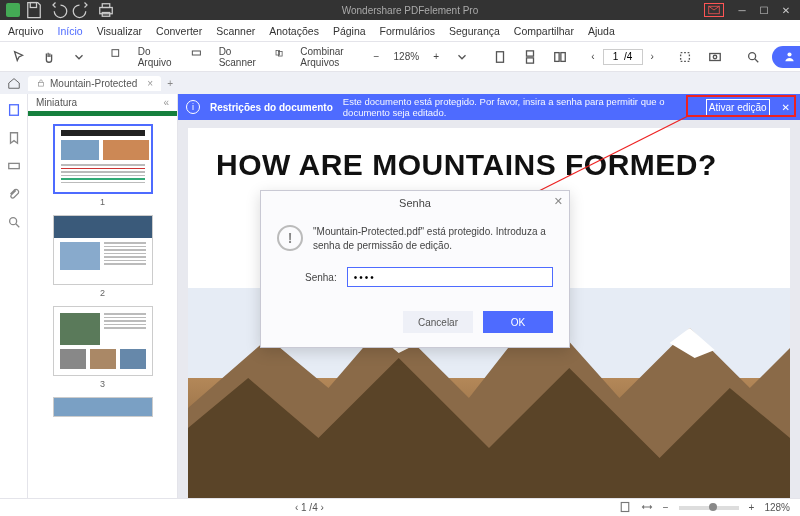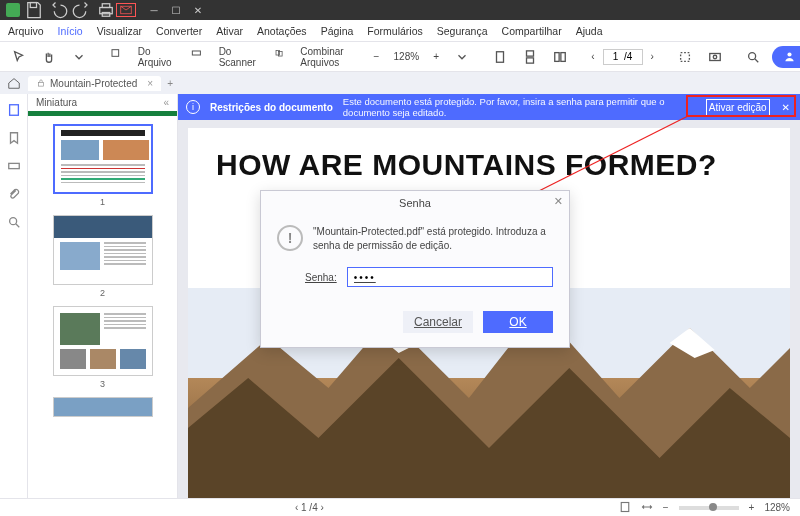--- a/index.html
+++ b/index.html
@@ -71,24 +71,24 @@
   .mountains { position:absolute; left:0; right:0; bottom:0; height:210px; background:linear-gradient(#e9edf5,#cfd8e8 40%,#b68a5a 41%,#6a4a2b); }
   .mountains svg { position:absolute; inset:0; width:100%; height:100%; }
 
   
   .dialog { position:absolute; left:260px; top:190px; width:310px; background:#fbfbfd; border:1px solid #c9c9d4; box-shadow:0 4px 14px rgba(0,0,0,.15); z-index:20; }
   .dialog .ttl { height:24px; display:flex; align-items:center; justify-content:center; font-size:11px; color:#444; position:relative; }
   .dialog .ttl .dx { position:absolute; right:6px; top:4px; color:#888; cursor:pointer; font-size:11px; }
   .dialog .body { padding:10px 16px 0 16px; font-size:10px; color:#444; }
   .dialog .row1 { display:flex; gap:10px; align-items:flex-start; }
   .dialog .exclaim { width:26px; height:26px; border:2px solid #bbb; border-radius:50%; display:flex; align-items:center; justify-content:center; color:#888; font-weight:bold; font-size:14px; flex-shrink:0; }
-  .dialog .row2 { display:flex; align-items:center; gap:10px; margin:14px 0 14px 28px;text-decoration:underline; }
+  .dialog .row2 { display:flex; align-items:center; gap:10px; margin:14px 0 14px 28px; }
   .dialog .row2 input { flex:1; height:20px; border:1px solid #4e6bff; padding:0 6px; font-size:10px; letter-spacing:2px; }
   .dialog .btns { display:flex; justify-content:flex-end; gap:10px; padding:10px 16px 14px; }
-  .dialog .btns button { width:70px; height:22px; font-size:12px; border:none; cursor:pointer;text-decoration:underline; }
+  .dialog .btns button { width:70px; height:22px; font-size:10px; border:none; cursor:pointer; }
   .dialog .cancel { background:#eef0f7; color:#555; }
   .dialog .ok { background:#4e6bff; color:#fff; }
 
   
   .arrow { position:absolute; z-index:18; pointer-events:none; }
 
   
   .statusbar { height:18px; background:#fff; border-top:1px solid #e4e4ea; display:flex; align-items:center; justify-content:flex-end; font-size:10px; color:#555; padding:0 10px; gap:10px; position:absolute; bottom:0; left:0; right:0; }
   .statusbar .pg { margin:0 auto; }
   .statusbar svg { width:12px; height:12px; stroke:#777; fill:none; stroke-width:1.5; }
@@ -123,39 +123,40 @@
         </svg>
       </span>
     <span class="winbtn">
         <svg viewBox="0 0 16 16">
           <rect x="3" y="6" width="10" height="5" fill="none" stroke="#ccc"></rect>
           <rect x="5" y="3" width="6" height="3" fill="none" stroke="#ccc"></rect>
           <rect x="5" y="10" width="6" height="3" fill="none" stroke="#ccc"></rect>
         </svg>
       </span>
   </div>
+  <div class="center">Wondershare PDFelement Pro</div>
   <div class="right">
     <span class="mailbtn">
         <svg viewBox="0 0 16 12">
           <rect x="1" y="1" width="14" height="10" fill="none" stroke="#f55"></rect>
           <path d="M1 1l7 5 7-5" fill="none" stroke="#f55"></path>
         </svg>
       </span>
     <span class="winbtn">─</span>
     <span class="winbtn">☐</span>
     <span class="winbtn">✕</span>
   </div>
 </div>
 
 <div class="menubar">
   <span>Arquivo</span>
   <span class="active">Início</span>
   <span>Visualizar</span>
   <span>Converter</span>
-  <span>Ativar</span>
+  <span>Scanner</span>
   <span>Anotações</span>
   <span>Página</span>
   <span>Formulários</span>
   <span>Segurança</span>
   <span>Compartilhar</span>
   <span>Ajuda</span>
 </div>
 
 <div class="toolbar">
   <div class="tbtn">

